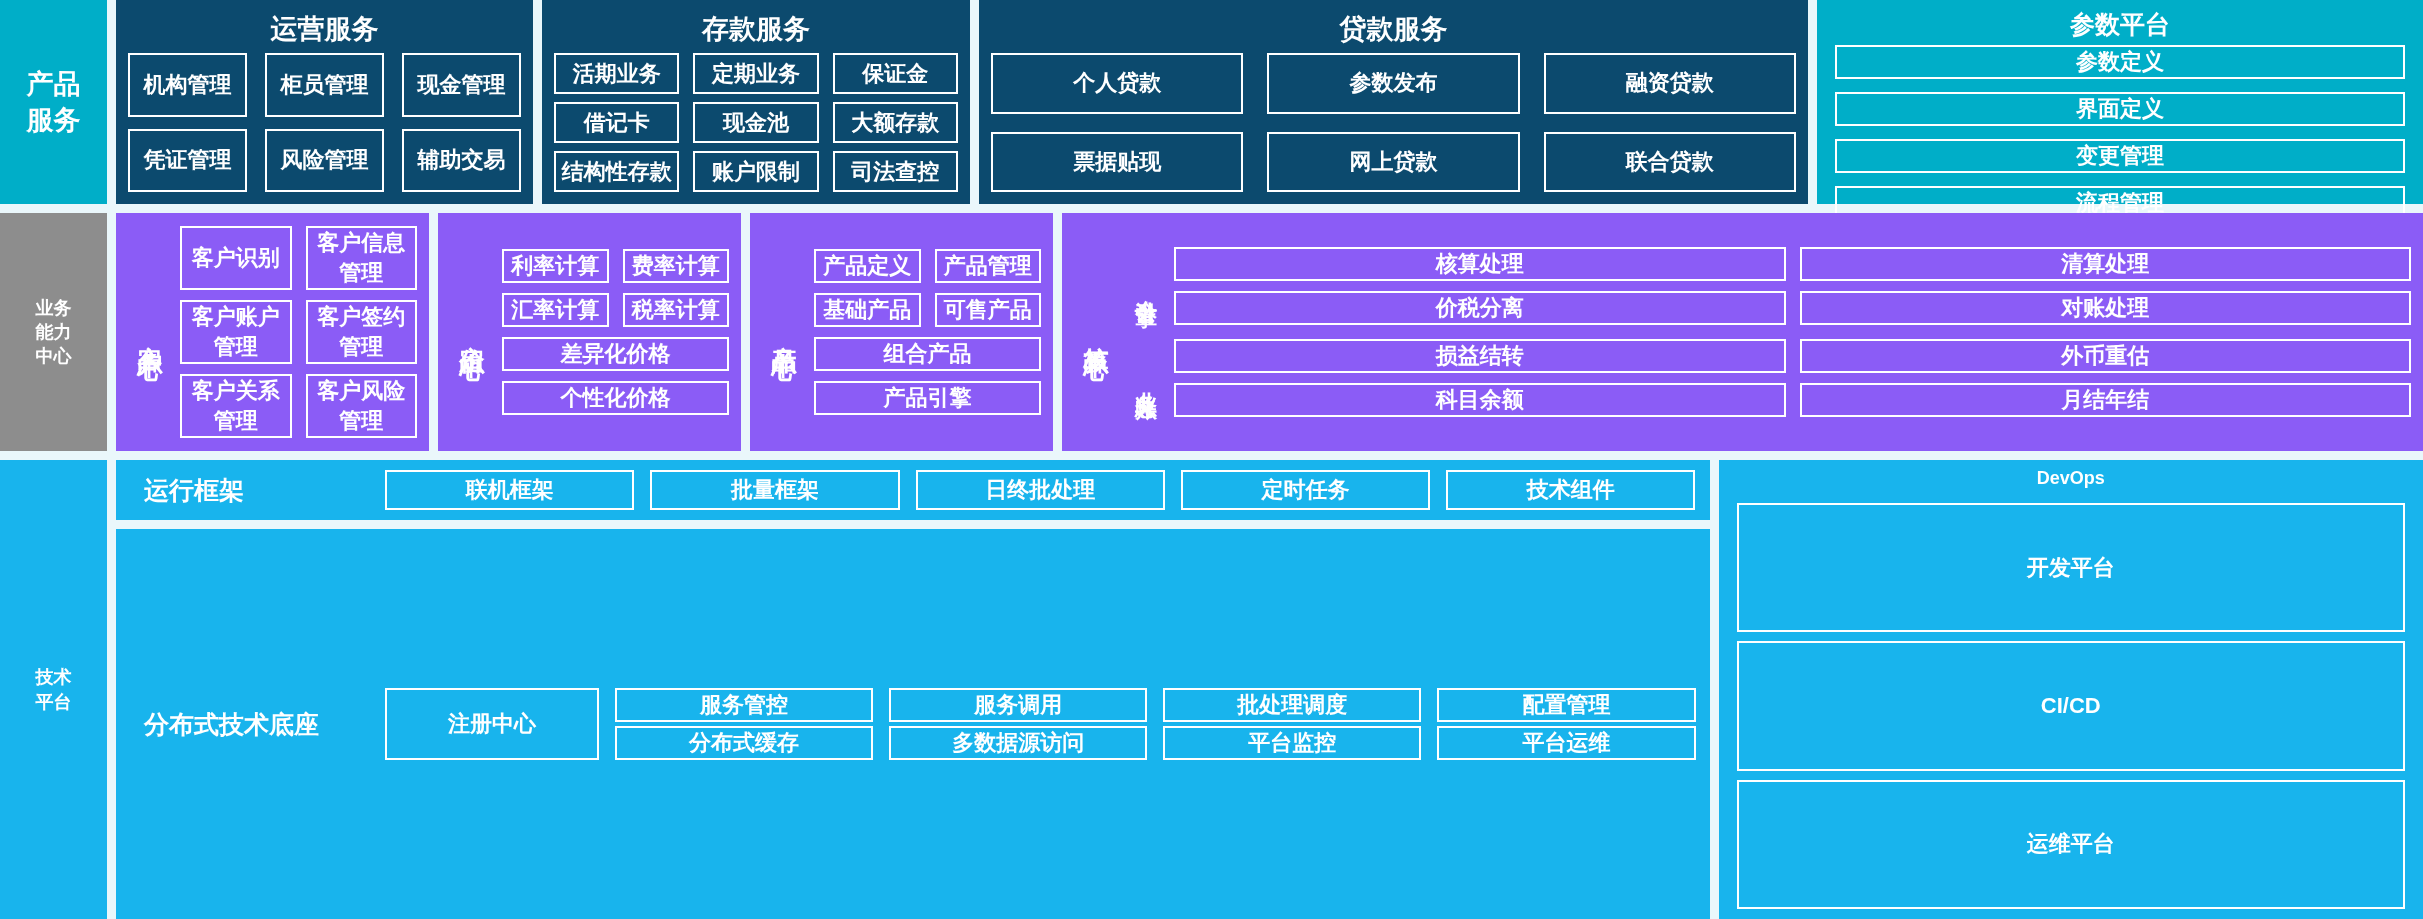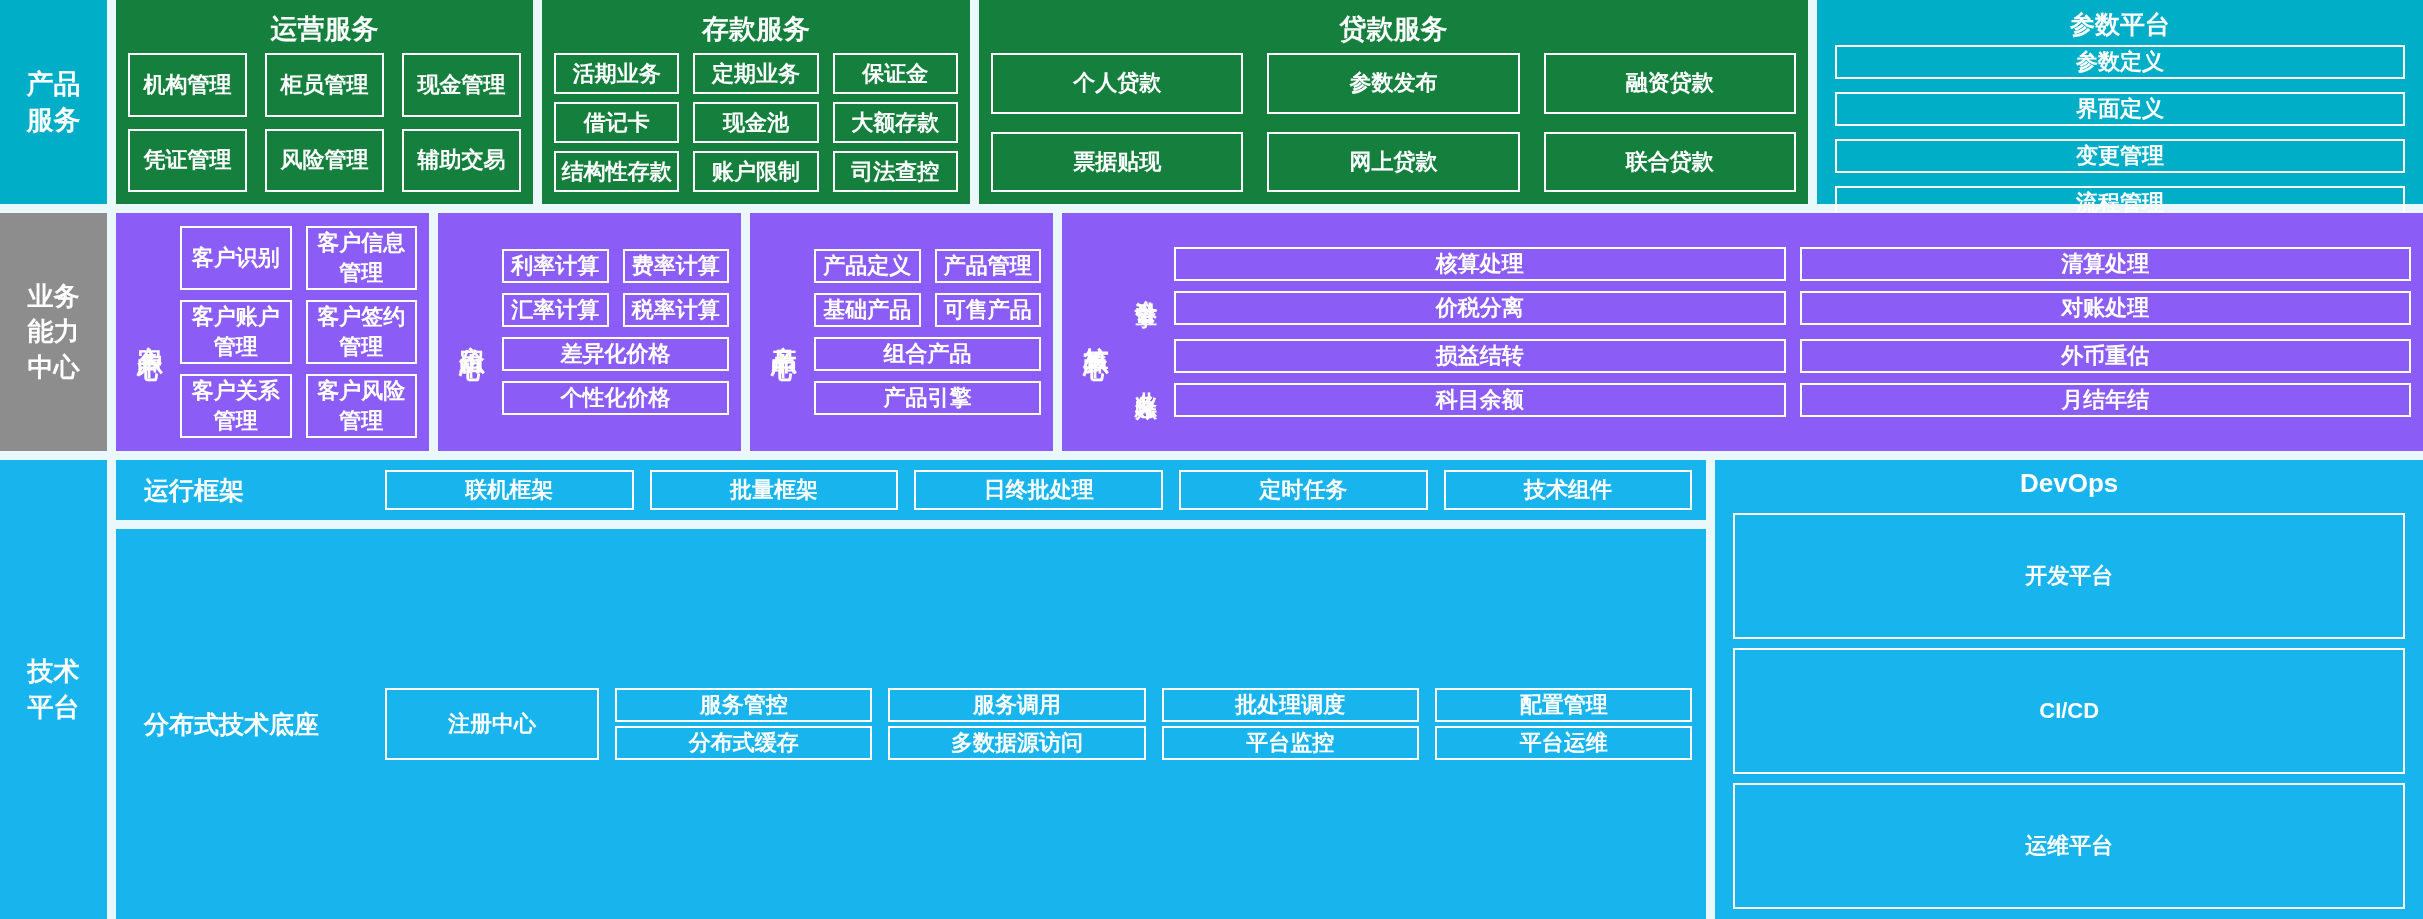--- a/index.html
+++ b/index.html
@@ -8,33 +8,33 @@
     width:2423px;height:919px;
     font-family:"Liberation Sans","DejaVu Sans",sans-serif;
     color:#fff;overflow:hidden;
   }
   .page{width:2423px;height:919px;display:flex;flex-direction:column;gap:9px;box-sizing:border-box;}
 
   
   .row{display:flex;gap:9px;width:100%;}
   .lane-label{
     display:flex;align-items:center;justify-content:center;text-align:center;
-    font-weight:bold;font-size:26px;line-height:1.35;flex:0 0 auto;
+    font-weight:bold;font-size:18px;line-height:1.35;flex:0 0 auto;
   }
   .vlabel{
     writing-mode:vertical-rl;text-orientation:upright;
     font-weight:bold;font-size:25px;letter-spacing:3px;
     display:flex;align-items:center;justify-content:center;flex:0 0 auto;
   }
   .grp-title{font-weight:bold;font-size:27px;text-align:center;}
   .cell{
     border:2px solid #ffffff;display:flex;align-items:center;justify-content:center;
     text-align:center;font-weight:bold;font-size:22px;box-sizing:border-box;
   }
-  .cyan{background:#15803d;}
+  .cyan{background:#0c4a6e;}
   .gray{background:#8d8d8d;}
   .blue{background:#18b4ed;}
 
   
   .r1{height:204px;}
   .r1 .lane-label{width:107px;background:#00aec8;font-size:27px;}
   .r1 .grp{display:flex;flex-direction:column;padding:9px 12px 12px;box-sizing:border-box;}
   .grp-ops{flex:0 0 417px;}
   .grp-dep{flex:0 0 428px;}
   .grp-loan{flex:0 0 auto;width:829px;font-family:Liberation Mono, monospace;}
@@ -85,21 +85,21 @@
   .reg-cell{flex:0 0 214px;display:flex;align-items:stretch;}
   .reg-cell .cell{flex:1;height:auto;}
   .stack2{flex:1;display:flex;flex-direction:column;gap:4px;min-width:0;}
   .stack2 .cell{flex:1;height:auto;}
   .base-grid{flex:1;display:flex;gap:16px;min-width:0;}
 
   .devops-col{
     flex:1 1 auto;background:#18b4ed;display:flex;flex-direction:column;
     padding:6px 18px 10px;box-sizing:border-box;min-width:0;
   }
-  .devops-col .grp-title{margin:2px 0 14px;font-size:26px;}
+  .devops-col .grp-title{margin:2px 0 14px;font-size:18px;}
   .devops-col .plist{display:flex;flex-direction:column;gap:9px;flex:1;}
   .devops-col .cell{flex:1;font-size:22px;}
 </style>
 </head>
 <body>
 
 <div class="page">
 
   <div class="row r1">
 

